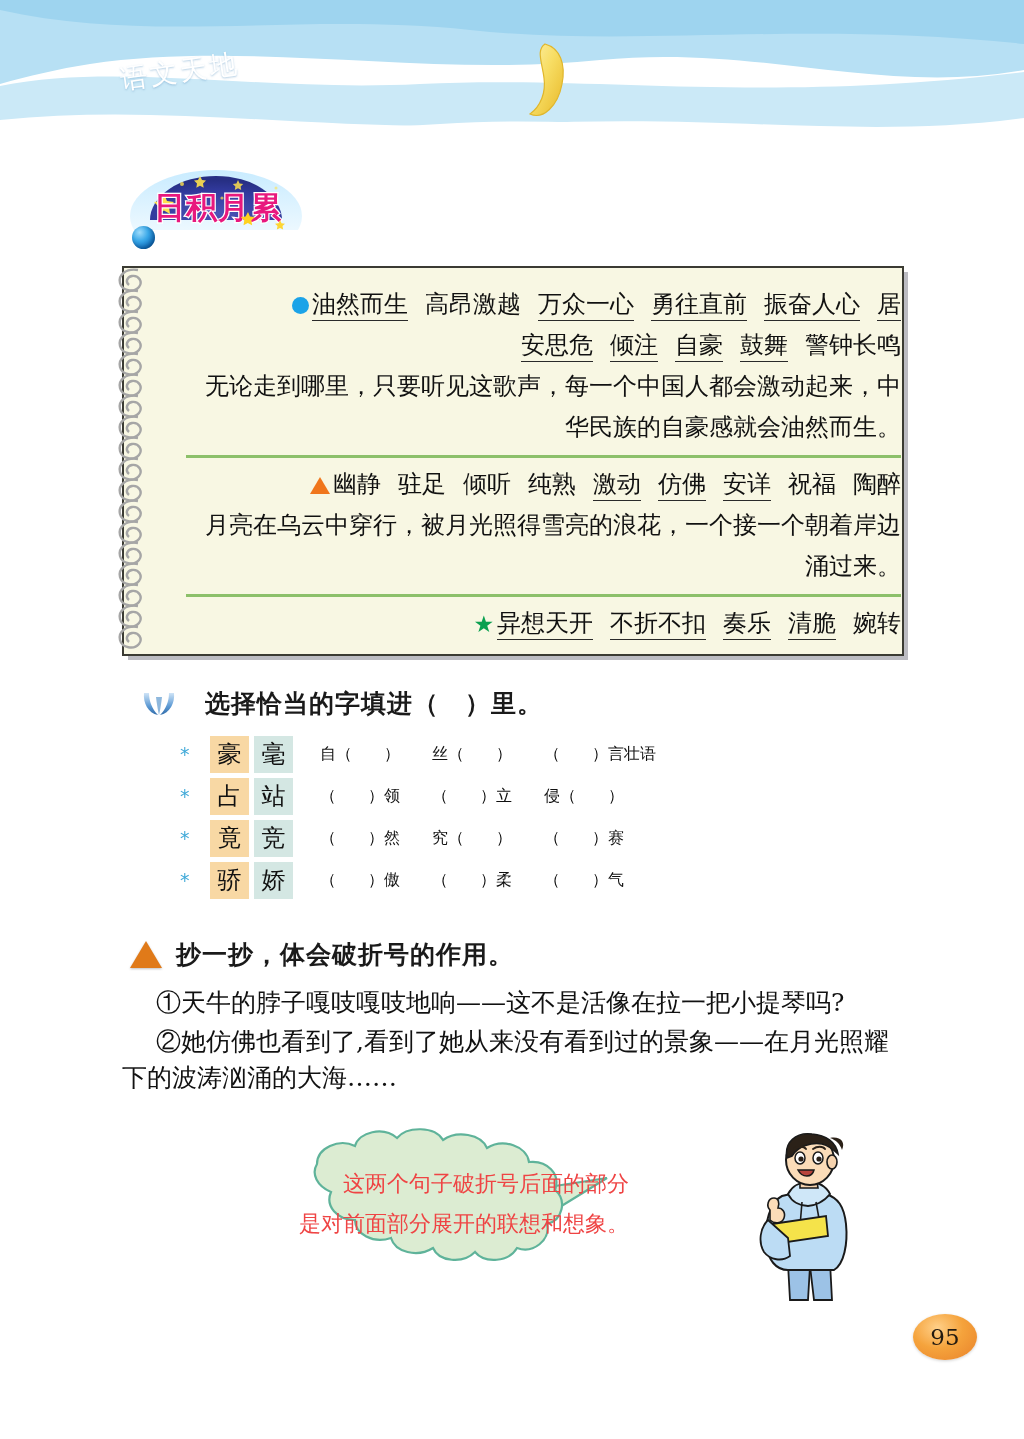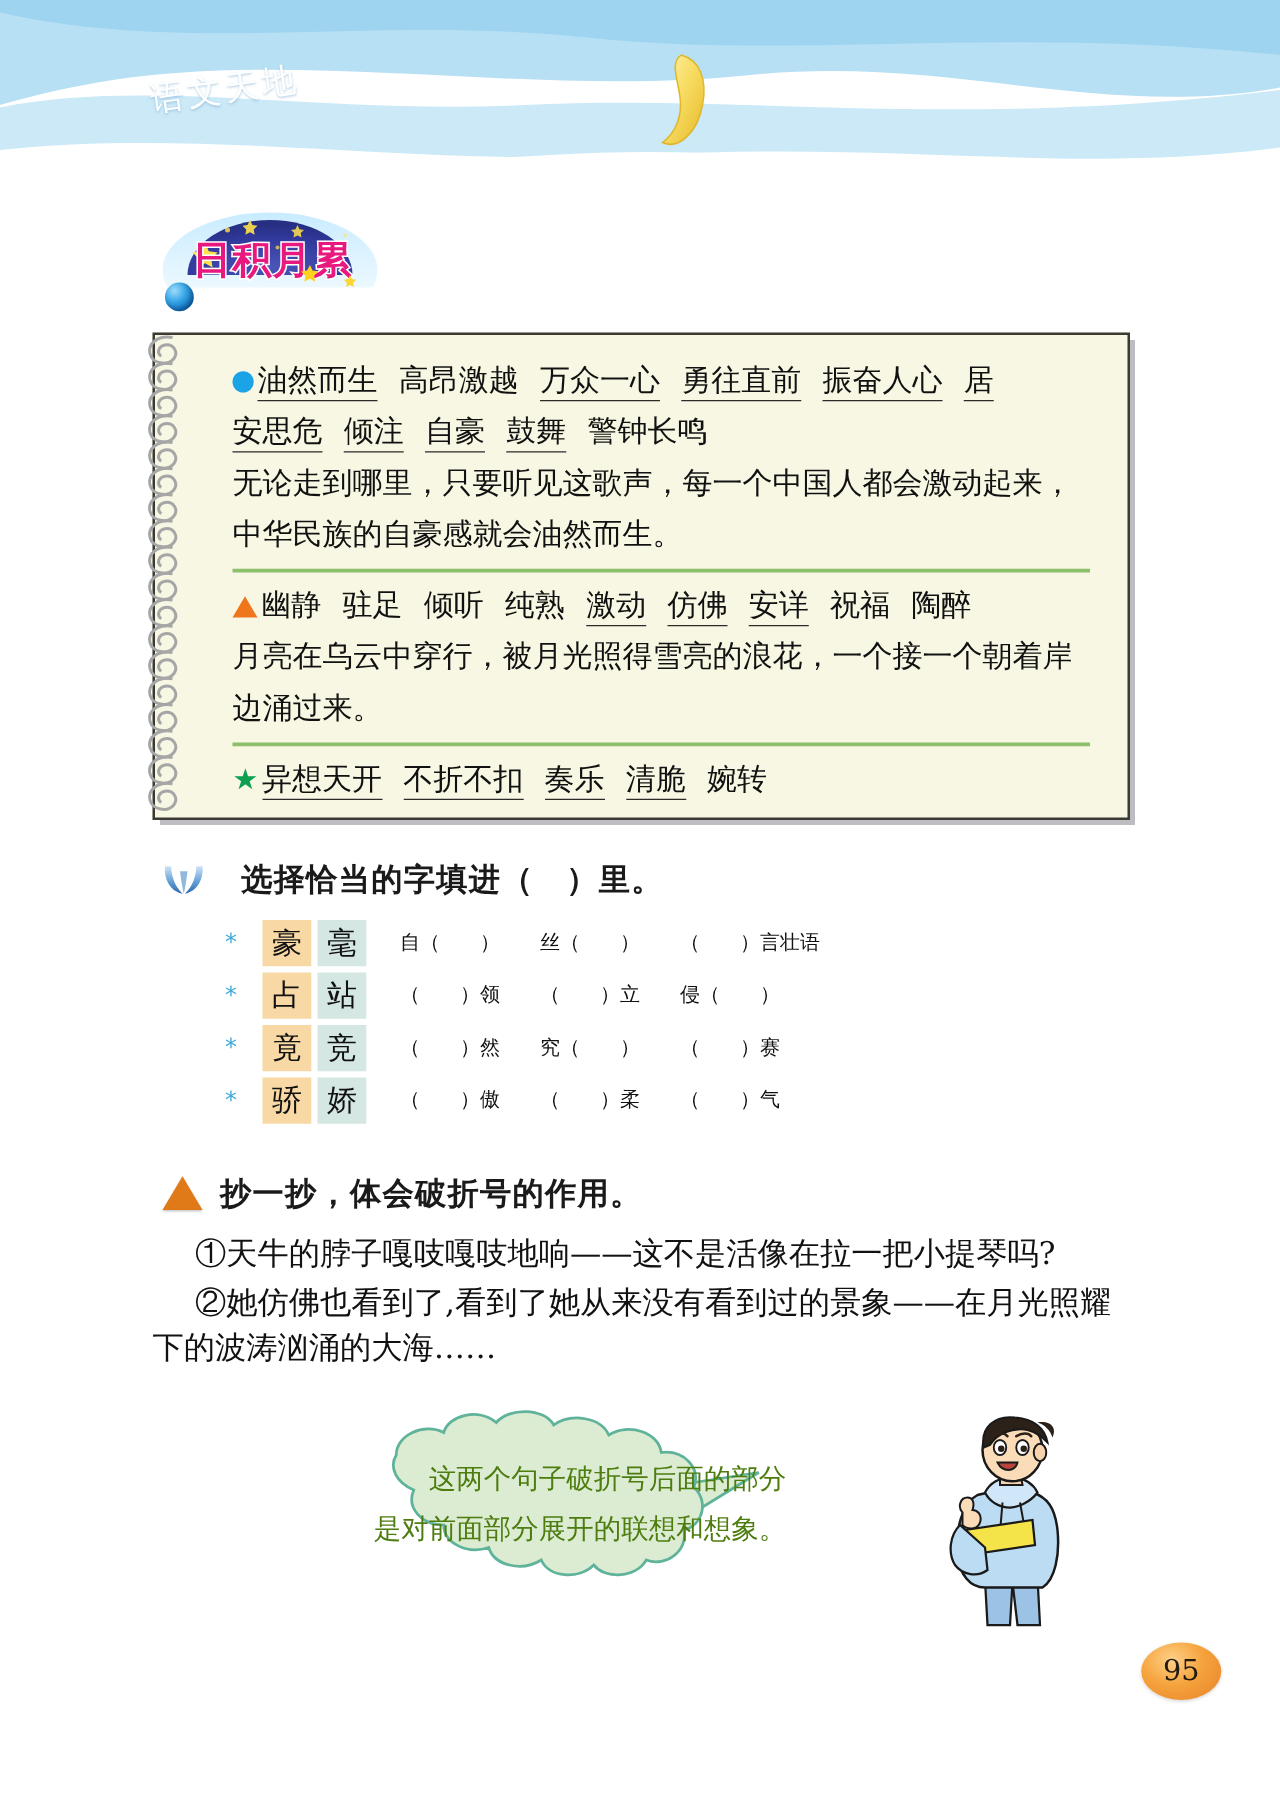--- a/index.html
+++ b/index.html
@@ -36,21 +36,21 @@
     border-bottom:27px solid #e07a19;filter:drop-shadow(0 1px 1px rgba(0,0,0,.25));}
   .butterfly{width:34px;height:26px;}
   
   .notebook{
     position:absolute;left:122px;top:266px;width:782px;height:390px;
     background:#f8f7e3;border:2px solid #3b3b33;
     box-shadow:5px 5px 0 -1px #bcbcc2;
     box-sizing:border-box;
   }
   .spiral{position:absolute;left:112px;top:262px;width:36px;height:400px;}
-  .nb-inner{position:absolute;left:62px;top:10px;right:30px;}
+  .nb-inner{position:absolute;left:62px;top:10px;right:1px;text-align:right;}
   .nb-sec{padding:6px 0 7px 0;}
   .nb-sec.div{border-bottom:3px solid #8cc06a;}
   .nb-line{
     font-family:"DejaVu Serif","Liberation Serif",serif;
     font-size:24px;color:#111;line-height:41px;white-space:nowrap;
   }
   .nb-line.wrap{white-space:normal;}
   .mk{display:inline-block;vertical-align:middle;margin-right:3px;}
   .mk-dot{width:17px;height:17px;border-radius:50%;background:#1ba3e8;}
   .mk-tri{width:0;height:0;border-left:10px solid transparent;border-right:10px solid transparent;border-bottom:17px solid #f0761c;}
@@ -73,21 +73,21 @@
   .dash p{
     margin:0 0 3px 0;font-family:"DejaVu Serif","Liberation Serif",serif;
     font-size:25px;color:#111;line-height:36px;
   }
   .dash p.ind{text-indent:34px;}
   
   .cloudwrap{position:absolute;left:255px;top:1128px;width:460px;height:140px;}
   .cloudtext{
     position:absolute;left:44px;top:36px;width:372px;
     font-family:"DejaVu Serif","Liberation Serif",serif;
-    font-size:22px;color:#4d7c0f;line-height:40px;text-align:left;
+    font-size:22px;color:#ef4444;line-height:40px;text-align:left;
   }
   .cloudtext .l1{display:block;text-indent:44px;}
   .boy{position:absolute;left:742px;top:1132px;width:126px;height:170px;}
   
   .pageno{
     position:absolute;left:913px;top:1314px;width:64px;height:46px;
     border-radius:50%;
     background:radial-gradient(ellipse at 38% 30%,#ffd089 0%,#f5a33c 45%,#e8812a 100%);
     display:flex;align-items:center;justify-content:center;
     font-family:"DejaVu Serif",serif;font-size:23px;color:#231a10;
@@ -207,21 +207,21 @@
         <path d="M26,281 c-12,-2 -20,5 -18,13 c2,8 14,10 19,4 c4,-5 0,-12 -7,-11 c-5,1 -7,6 -3,9"></path>
         <path d="M26,302 c-12,-2 -20,5 -18,13 c2,8 14,10 19,4 c4,-5 0,-12 -7,-11 c-5,1 -7,6 -3,9"></path>
         <path d="M26,323 c-12,-2 -20,5 -18,13 c2,8 14,10 19,4 c4,-5 0,-12 -7,-11 c-5,1 -7,6 -3,9"></path>
         <path d="M26,344 c-12,-2 -20,5 -18,13 c2,8 14,10 19,4 c4,-5 0,-12 -7,-11 c-5,1 -7,6 -3,9"></path>
         <path d="M26,365 c-12,-2 -20,5 -18,13 c2,8 14,10 19,4 c4,-5 0,-12 -7,-11 c-5,1 -7,6 -3,9"></path>
       </g>
     </g>
   </svg>
 </div>
 
-<div class="heading" style="left:130px;top:687px;gap:29px;">
+<div class="heading" style="left:142px;top:687px;gap:29px;">
   <span class="butterfly">
     <svg width="34" height="26" viewBox="0 0 34 26" xmlns="http://www.w3.org/2000/svg">
       <defs>
         <linearGradient id="bfG" x1="0" y1="0" x2="0" y2="1">
           <stop offset="0%" stop-color="#cfe4f7"></stop>
           <stop offset="60%" stop-color="#5d9ad4"></stop>
           <stop offset="100%" stop-color="#2f6aa8"></stop>
         </linearGradient>
       </defs>
       <path d="M2,2 C1,12 6,22 16,24 C10,18 7,10 7,2 Z" fill="url(#bfG)"></path>

